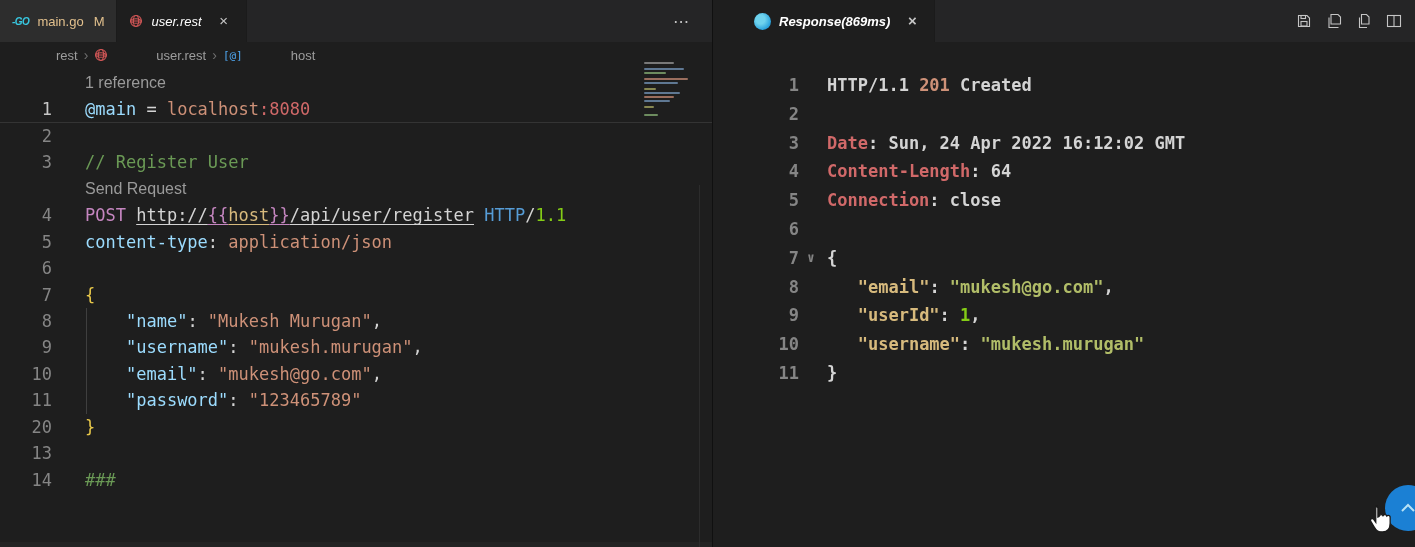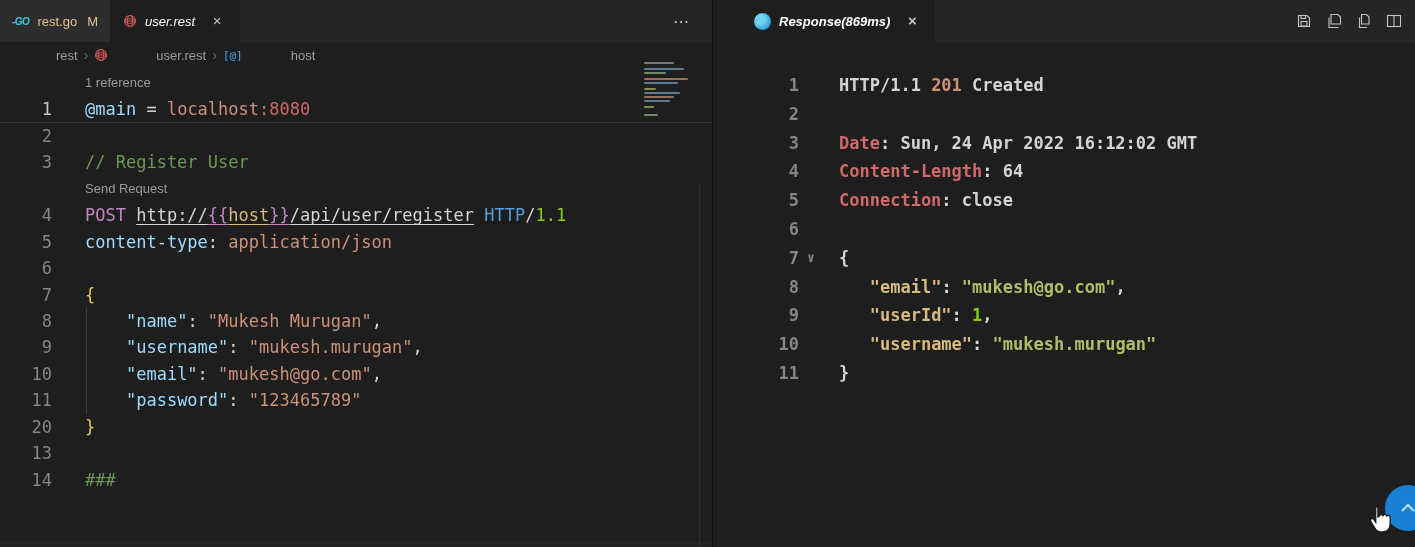--- a/index.html
+++ b/index.html
@@ -42,24 +42,24 @@
   #right-editor{padding-top:29px;}
   #right-editor .crow{height:28.8px;line-height:28.8px;}
   .crow{display:flex;position:relative;white-space:pre;}
   .crow .ln{color:#858585;text-align:right;flex:none;}
   #left-editor .ln{width:52px;}
   #right-editor .ln{width:57px;}
   .crow.active .ln{color:#c6c6c6;}
   .crow.active{box-shadow:inset 0 -1px 0 #343434;}
   .crow.guide::after{content:"";position:absolute;left:86px;top:0;bottom:0;width:1px;background:#3f3f3f;}
   #left-editor .codeseg{padding-left:33px;}
-  #right-editor .codeseg{padding-left:8px;margin-left:12px;}
+  #right-editor .codeseg{padding-left:8px;}
   .fold{width:16px;margin-left:4px;flex:none;color:#848484;font-size:13px;text-align:center;}
   .codeseg{white-space:pre;}
-  .lensrow .lenstext{padding-left:33px;font-family:"Liberation Sans",sans-serif;font-size:13px;color:#9a9a9a;}
+  .lensrow .lenstext{padding-left:33px;font-family:"Liberation Sans",sans-serif;font-size:16px;color:#9a9a9a;}
   
   .c-white{color:#d4d4d4}.c-blue{color:#9cdcfe}.c-orange{color:#ce9178}.c-red{color:#d16969}
   .c-green{color:#6a9955}.c-pink{color:#c586c0}.c-gold{color:#d7ba7d}.c-kwblue{color:#569cd6}
   .c-lgreen{color:#84cc16}.c-olive{color:#b1bd68}.c-yellow{color:#e8c84a}
   .c-u{text-decoration:underline;text-underline-offset:3px;}
   
   .minimap{position:absolute;right:16px;top:60px;width:56px;height:74px;opacity:.85;}
   .minimap .mm{position:absolute;left:4px;height:2px;border-radius:1px;}
   
   .scroll-top{position:absolute;right:12px;bottom:16px;width:46px;height:46px;border-radius:50%;
@@ -69,21 +69,21 @@
 </style>
 </head>
 <body>
 
 <div id="app">
 
   <div id="left-pane">
     <div class="tabbar">
       <div class="tab inactive">
         <span class="go-icon">-GO</span>
-        <span class="tab-label mod">rest.go</span>
+        <span class="tab-label mod">main.go</span>
         <span class="tab-badge">M</span>
       </div>
       <div class="tab active">
         <svg class="globe-icon" viewBox="0 0 16 16">
           <circle cx="8" cy="8" r="6.2"></circle>
             <line x1="1.8" y1="8" x2="14.2" y2="8"></line>
           <ellipse cx="8" cy="8" rx="3" ry="6.2"></ellipse>
             <ellipse cx="8" cy="8" rx="6.2" ry="2.6"></ellipse>
         </svg>
         <span class="tab-label preview">user.rest</span>

